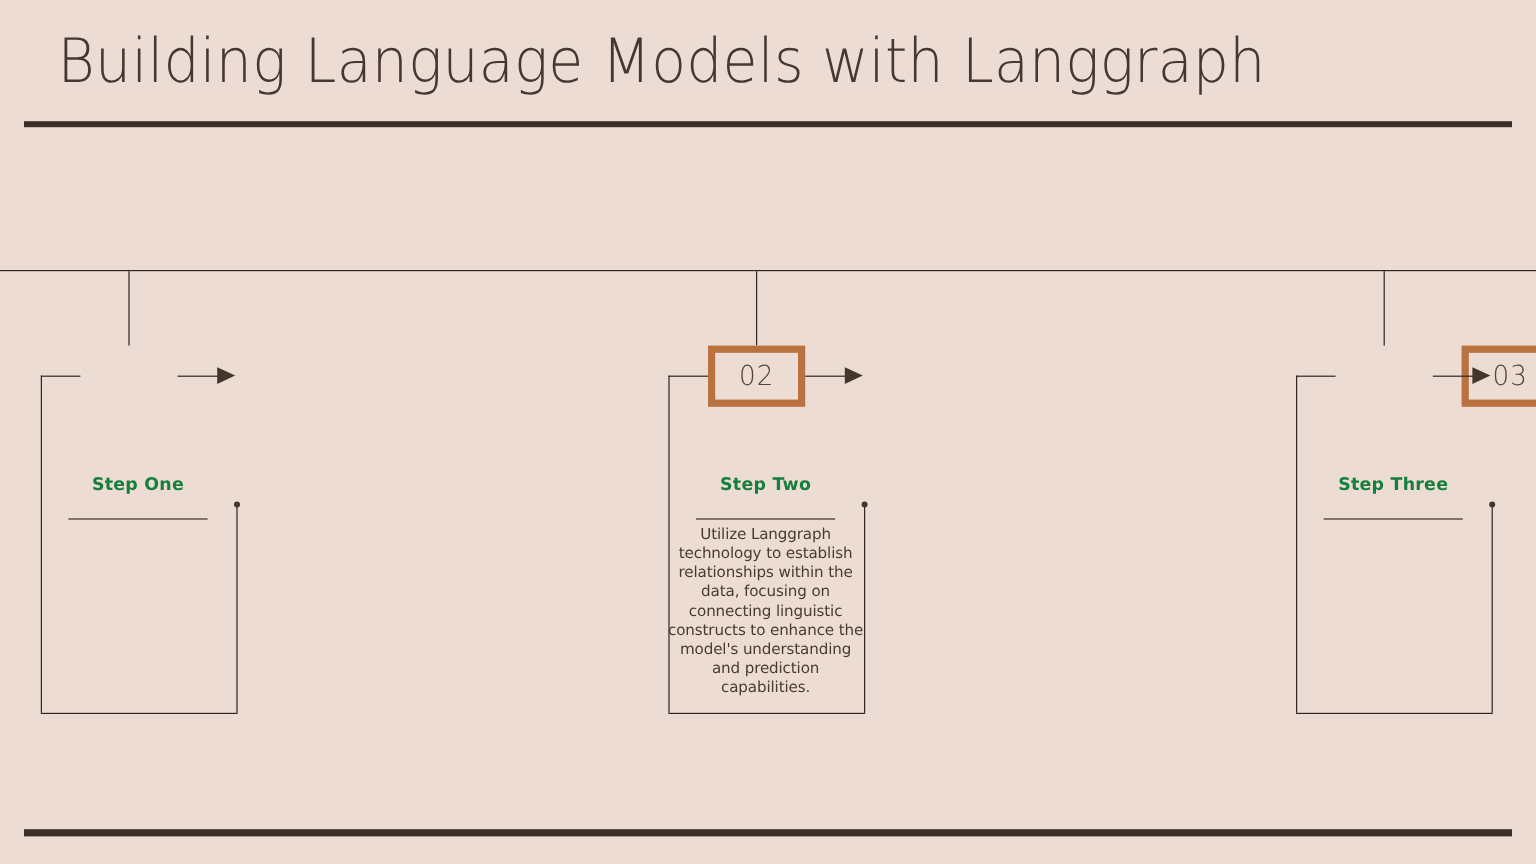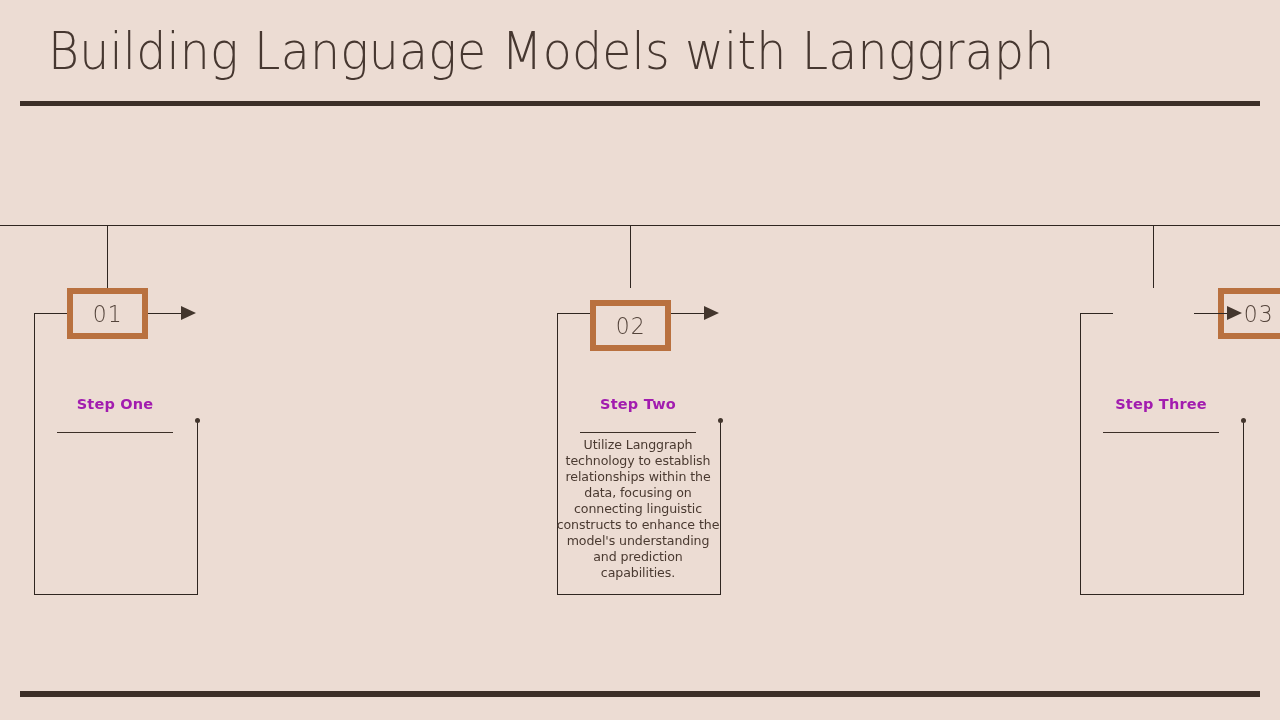--- a/index.html
+++ b/index.html
@@ -146,21 +146,21 @@
   }
 
   
   .step-head {
     position: absolute;
     top: 396px;
     width: 164px;
     text-align: center;
     font-size: 14.5px;
     font-weight: bold;
-    color: #a21caf;
+    color: #15803d;
     font-family: "DejaVu Sans", sans-serif;
     letter-spacing: 0.2px;
   }
   .head-divider {
     position: absolute;
     top: 432px;
     width: 116px;
     height: 1px;
     background: #3c2f27;
   }
@@ -180,41 +180,38 @@
 <body>
 
 <div id="slide-title">Building Language Models with Langgraph</div>
 <div id="title-rule"></div>
 
 <div id="timeline-axis"></div>
 
 <div class="step-group" style="left:0;">
   <div class="drop-line" style="left:107px;"></div>
 
-  <div class="num-box" style="left:67px;">
-    <span class="num">01</span>
-  </div>
 
   <div class="arrow-line" style="left:148px;"></div>
   <div class="arrow-head" style="left:181px;"></div>
 
   <div class="left-stub" style="left:34px; width:33px;"></div>
   <div class="left-spine" style="left:34px; height:281px;"></div>
   <div class="bottom-line" style="left:34px; top:594px; width:164px;"></div>
   <div class="right-spine" style="left:197px; top:421px; height:173px;"></div>
   <div class="spine-dot" style="left:195px; top:418px;"></div>
 
   <div class="step-head" style="left:33px;">Step One</div>
   <div class="head-divider" style="left:57px;"></div>
 </div>
 
 <div class="step-group" style="left:0;">
   <div class="drop-line" style="left:630px;"></div>
 
-  <div class="num-box" style="left:590px;margin-top:12px;">
+  <div class="num-box" style="left:590px;">
     <span class="num">02</span>
   </div>
 
   <div class="arrow-line" style="left:671px;"></div>
   <div class="arrow-head" style="left:704px;"></div>
 
   <div class="left-stub" style="left:557px; width:33px;"></div>
   <div class="left-spine" style="left:557px; height:281px;"></div>
   <div class="bottom-line" style="left:557px; top:594px; width:164px;"></div>
   <div class="right-spine" style="left:720px; top:421px; height:173px;"></div>

